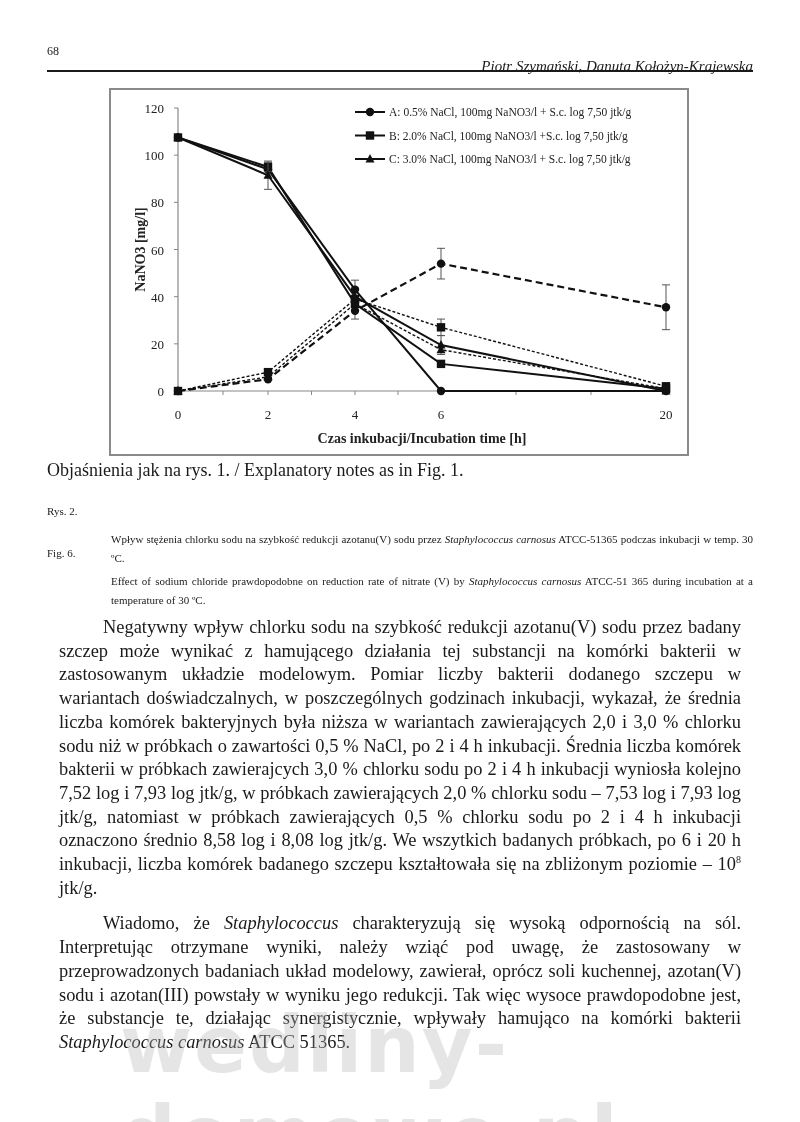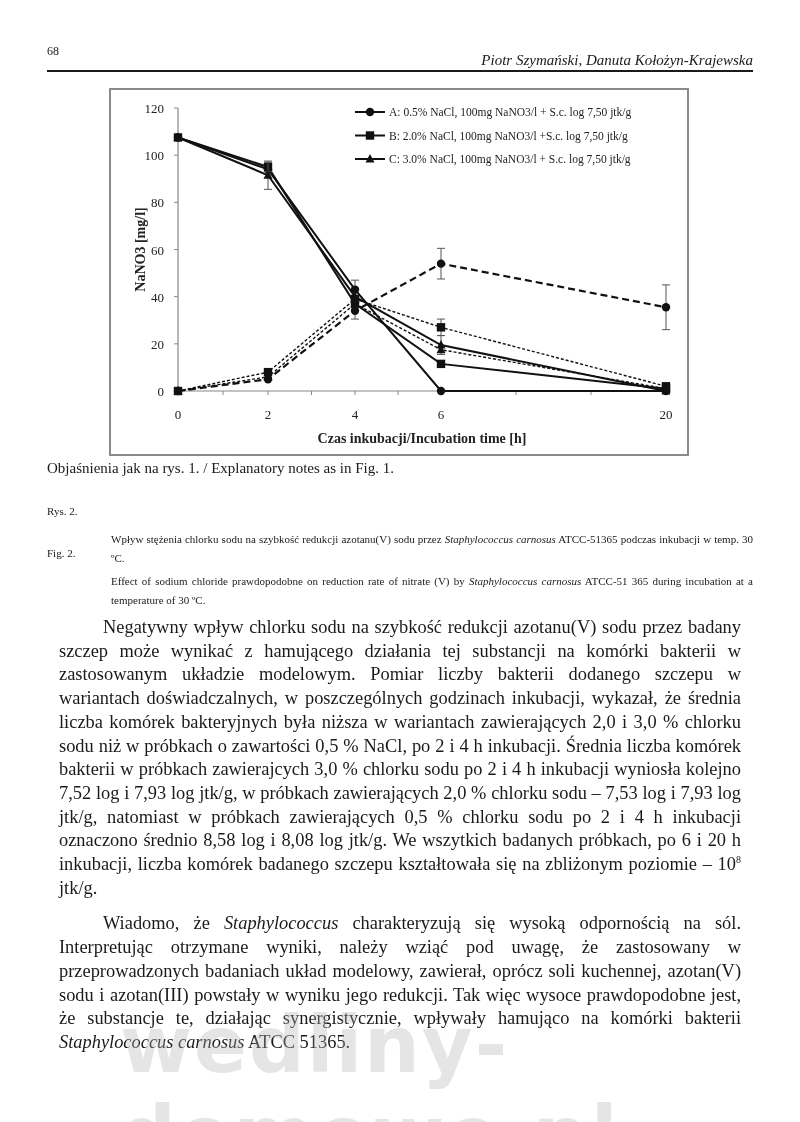--- a/index.html
+++ b/index.html
@@ -1,22 +1,22 @@
 <!DOCTYPE html>
 <html><head>
 <meta charset="utf-8">
 <style>
   html, body { margin:0; padding:0; background:#ffffff; }
   body { width:800px; height:1122px; position:relative; overflow:hidden; font-family:"Liberation Serif", serif; color:#1a1a1a; }
   .header { position:absolute; left:47px; top:44px; width:706px; height:26px; border-bottom:2px solid #1a1a1a; }
   .page-num { position:absolute; left:0; top:0; font-size:12px; }
-  .authors { position:absolute; right:0; top:8px; font-size:15px; font-style:italic; }
+  .authors { position:absolute; right:0; top:14px; font-size:15px; font-style:italic; }
   .chart-frame { position:absolute; left:109px; top:88px; width:580px; height:368px; border:2px solid #8a8a8a; box-sizing:border-box; background:#fff; }
   .chart-frame svg { position:absolute; left:0; top:0; }
-  .note { position:absolute; left:47px; top:460px; font-size:15px; }
+  .note { position:absolute; left:47px; top:460px; font-size:18px; }
   .cap { position:absolute; left:47px; font-size:11px; line-height:19px; width:706px; }
   .cap .lbl { position:absolute; left:0; top:0; }
   .cap .txt { margin-left:64px; text-align:justify; display:block;margin-top:28px; }
   .cap i { font-style:italic; }
   .body-text { position:absolute; left:47px; top:604px; width:706px; font-size:18.4px; line-height:23.7px; text-align:justify; }
   .body-text p { margin:12px; text-indent:44px; }
   .body-text sup { font-size:10px; line-height:0; }
   .watermark { position:absolute; left:120px; top:1000px; font-family:"DejaVu Sans", sans-serif; font-weight:bold; font-size:78px; color:rgba(180,180,180,0.35); letter-spacing:2px; pointer-events:none; }
 </style>
 </head>
@@ -135,21 +135,21 @@
 </div>
 
 <div class="note">Objaśnienia jak na rys. 1. / Explanatory notes as in Fig. 1.</div>
 
 <div class="cap" style="top:502px;">
   <span class="lbl">Rys. 2.</span>
   <span class="txt"><span>Wpływ stężenia chlorku sodu na szybkość redukcji azotanu(V) sodu przez </span><i>Staphylococcus carnosus</i><span> ATCC-51365 podczas inkubacji w temp. 30 ºC.</span></span>
 </div>
 
 <div class="cap" style="top:544px;">
-  <span class="lbl">Fig. 2.</span>
+  <span class="lbl">Fig. 6.</span>
   <span class="txt"><span>Effect of sodium chloride prawdopodobne on reduction rate of nitrate (V) by </span><i>Staphylococcus carnosus</i><span> ATCC-51 365 during incubation at a temperature of 30 ºC.</span></span>
 </div>
 
 <div class="body-text">
   <p><span>Negatywny wpływ chlorku sodu na szybkość redukcji azotanu(V) sodu przez badany szczep może wynikać z hamującego działania tej substancji  na komórki bakterii w zastosowanym układzie modelowym. Pomiar liczby bakterii dodanego szczepu w wariantach doświadczalnych, w poszczególnych godzinach inkubacji, wykazał, że średnia liczba komórek bakteryjnych była niższa w wariantach zawierających 2,0 i 3,0 % chlorku sodu niż w próbkach o zawartości 0,5 % NaCl, po 2 i 4 h inkubacji. Średnia liczba komórek bakterii w próbkach zawierajcych 3,0 % chlorku sodu po 2 i 4 h inkubacji wyniosła kolejno 7,52 log i 7,93 log jtk/g, w próbkach zawierających 2,0 % chlorku sodu – 7,53 log i 7,93 log jtk/g, natomiast w próbkach zawierających 0,5 % chlorku sodu po 2 i 4 h inkubacji oznaczono średnio 8,58 log i 8,08 log jtk/g. We wszytkich badanych próbkach, po 6 i 20 h inkubacji, liczba komórek badanego szczepu kształtowała się na zbliżonym poziomie – 10</span><sup>8</sup><span> jtk/g.</span></p>
   <p><span>Wiadomo, że </span><i>Staphylococcus</i><span> charakteryzują się wysoką odpornością na sól. Interpretując otrzymane wyniki, należy wziąć pod uwagę, że zastosowany w przeprowadzonych badaniach układ modelowy, zawierał, oprócz soli kuchennej, azotan(V) sodu i azotan(III) powstały w wyniku jego redukcji. Tak więc wysoce prawdopodobne jest, że substancje te, działając synergistycznie, wpływały hamująco na komórki bakterii </span><i>Staphylococcus carnosus</i><span> ATCC 51365.</span></p>
 </div>
 
 <div class="watermark">wedliny-domowe.pl</div>
 

